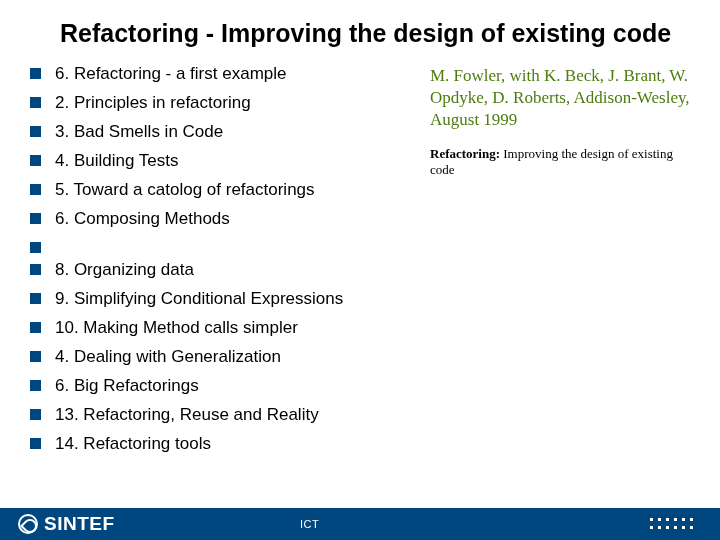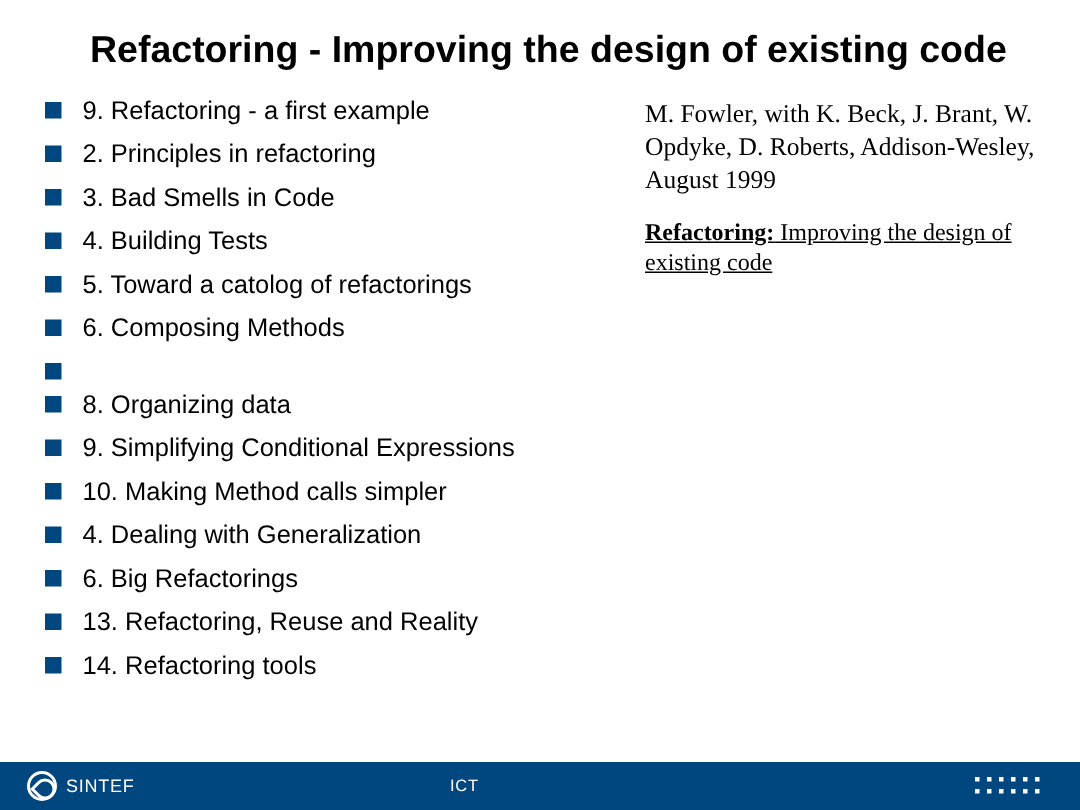--- a/index.html
+++ b/index.html
@@ -52,29 +52,28 @@
     line-height: 1.35;
   }
   .right-col {
     flex: 1;
     padding-left: 20px;
     padding-top: 2px;
     font-family: "Times New Roman", Times, serif;
   }
   .citation {
     font-size: 17px;
-    color: #000000;
+    color: #4d7c0f;
     line-height: 1.3;
     margin-bottom: 14px;
   }
   .booktitle {
-    font-size: 16px;
+    font-size: 13px;
     color: #000;
     line-height: 1.3;
-    text-decoration: underline;
   }
   .booktitle .bold { font-weight: bold; }
   .footer {
     position: absolute;
     bottom: 0;
     left: 0;
     right: 0;
     height: 32px;
     background: #00467f;
     display: flex;
@@ -100,22 +99,22 @@
     position: absolute;
     left: 3px;
     top: 3px;
     width: 10px;
     height: 10px;
     border: 2px solid #fff;
     border-radius: 50% 50% 50% 0;
     transform: rotate(45deg);
   }
   .logo-text {
-    font-weight: normal;
-    font-size: 12px;
+    font-weight: bold;
+    font-size: 19px;
     letter-spacing: 0.5px;
   }
   .footer-center {
     position: absolute;
     left: 50%;
     transform: translateX(-60px);
     color: #fff;
     font-size: 11px;
     letter-spacing: 0.5px;
   }
@@ -136,21 +135,21 @@
 <body>
 
 <div class="slide">
 
   <h1 class="title">Refactoring - Improving the design of existing code</h1>
 
   <div class="content-area">
     <ul class="toc-list">
       <li>
           <span class="bullet"></span>
-          <span class="toc-text">9. Refactoring - a first example</span>
+          <span class="toc-text">6. Refactoring - a first example</span>
         </li>
       <li>
           <span class="bullet"></span>
           <span class="toc-text">2. Principles in refactoring</span>
         </li>
       <li>
           <span class="bullet"></span>
           <span class="toc-text">3. Bad Smells in Code</span>
         </li>
       <li>

